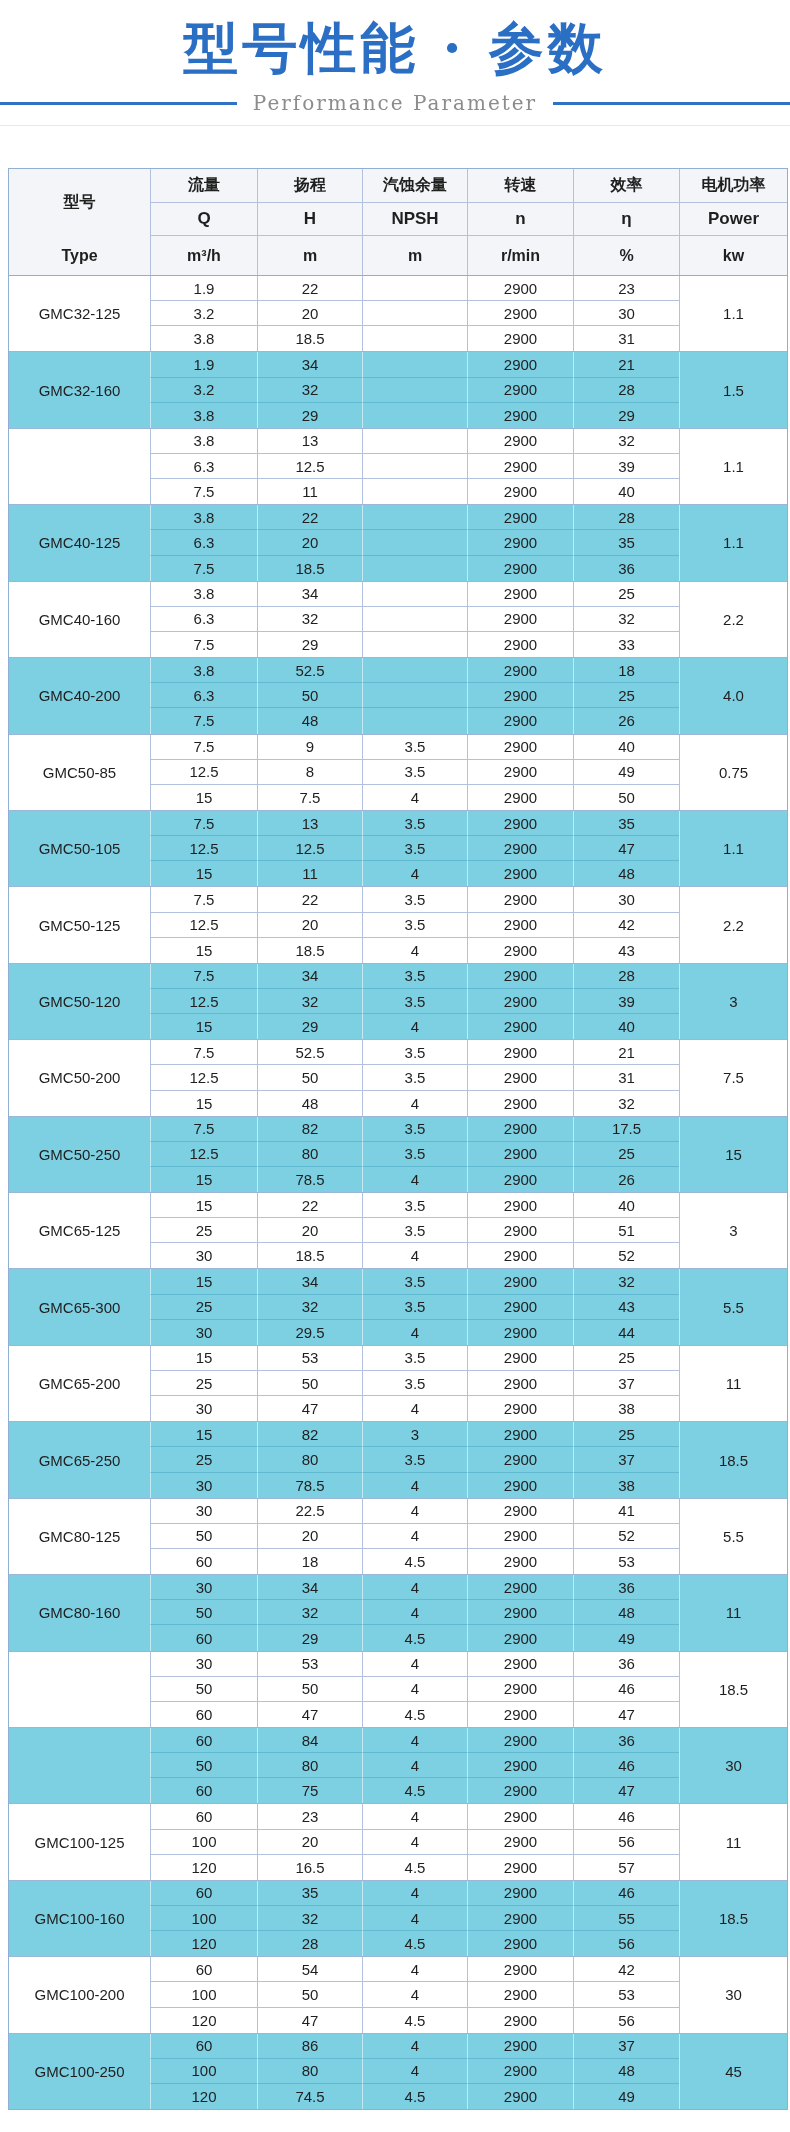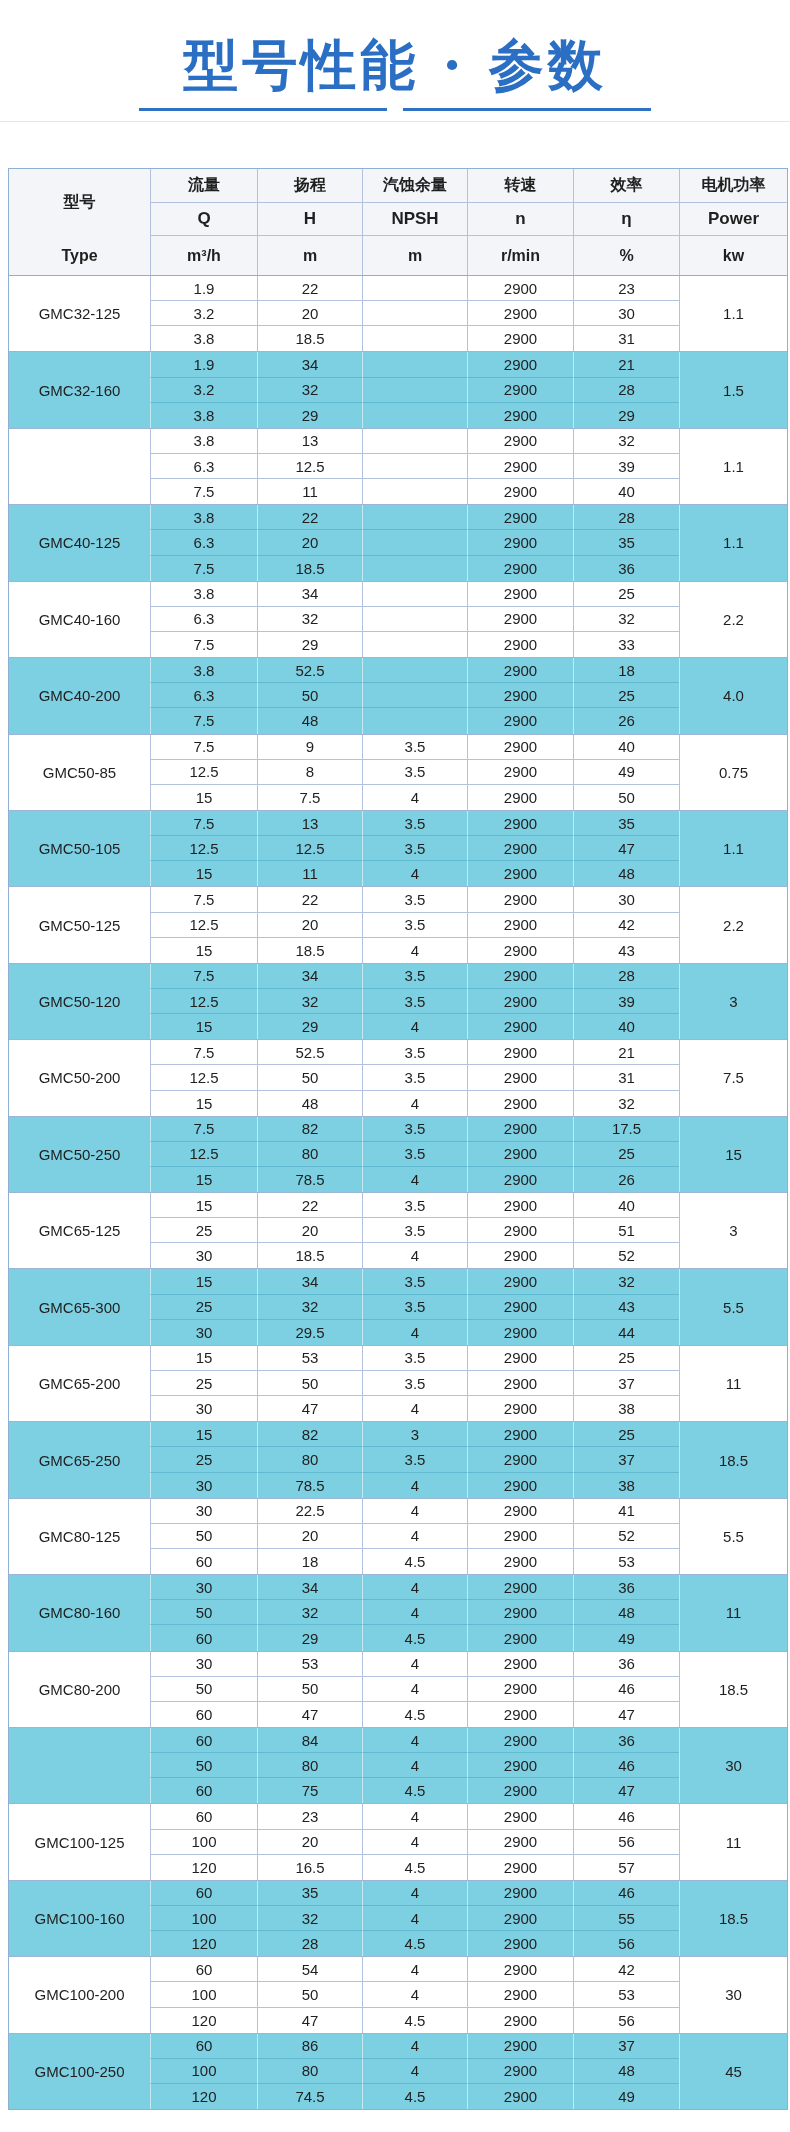--- a/index.html
+++ b/index.html
@@ -1,19 +1,19 @@
 <!DOCTYPE html>
 <html><head>
 <meta charset="utf-8">
 <style>
   html,body{margin:0;padding:0;background:#ffffff;}
   body{width:790px;height:2132px;position:relative;font-family:"Liberation Sans",sans-serif;color:#1f1f1f;}
 
   
-  .head-wrap{padding-top:33px;text-align:center;border-radius:13px;}
+  .head-wrap{padding-top:16px;text-align:center;border-radius:13px;}
   .page-title{
     font-family:"DejaVu Serif","Liberation Serif",serif;
     font-weight:bold;font-size:55px;line-height:1.15;
     color:#2b6fc4;letter-spacing:4px;
   }
   .subtitle-row{
     margin-top:12px;display:flex;align-items:center;justify-content:center;gap:16px;
   }
   .sub-line{height:3px;width:248px;background:#2f72c4;}
   .subtitle{
@@ -72,20 +72,21 @@
   .group.shaded .mcell,.group.shaded .power-cell{border-left-color:var(--blue-vline);}
   .group.shaded .mcell.hb{border-bottom-color:var(--blue-hline);}
 </style>
 </head>
 <body>
 
 <div class="head-wrap">
   <div class="page-title">型号性能 · 参数</div>
   <div class="subtitle-row">
     <div class="sub-line"></div>
+    <div class="subtitle">Performance Parameter</div>
     <div class="sub-line"></div>
   </div>
   <div class="section-divider"></div>
 </div>
 
 <div class="spec-table">
   <div class="thead">
     <div class="hc hc-type">型号</div>
     <div class="hc hc-cn vl hb">流量</div>
     <div class="hc hc-cn vl hb">扬程</div>
@@ -461,21 +462,20 @@
         <div class="cell mcell hb" style="grid-area: 2 / 5;">2900</div>
         <div class="cell mcell hb" style="grid-area: 2 / 6;">48</div>
         <div class="cell mcell" style="grid-area: 3 / 2;">60</div>
         <div class="cell mcell" style="grid-area: 3 / 3;">29</div>
         <div class="cell mcell" style="grid-area: 3 / 4;">4.5</div>
         <div class="cell mcell" style="grid-area: 3 / 5;">2900</div>
         <div class="cell mcell" style="grid-area: 3 / 6;">49</div>
       </div>
 
   <div class="group">
-    <div class="cell type-cell">GMC80-200</div>
     <div class="cell power-cell">18.5</div>
   <div class="cell mcell hb" style="grid-area: 1 / 2;">30</div>
         <div class="cell mcell hb" style="grid-area: 1 / 3;">53</div>
         <div class="cell mcell hb" style="grid-area: 1 / 4;">4</div>
         <div class="cell mcell hb" style="grid-area: 1 / 5;">2900</div>
         <div class="cell mcell hb" style="grid-area: 1 / 6;">36</div>
         <div class="cell mcell hb" style="grid-area: 2 / 2;">50</div>
         <div class="cell mcell hb" style="grid-area: 2 / 3;">50</div>
         <div class="cell mcell hb" style="grid-area: 2 / 4;">4</div>
         <div class="cell mcell hb" style="grid-area: 2 / 5;">2900</div>

